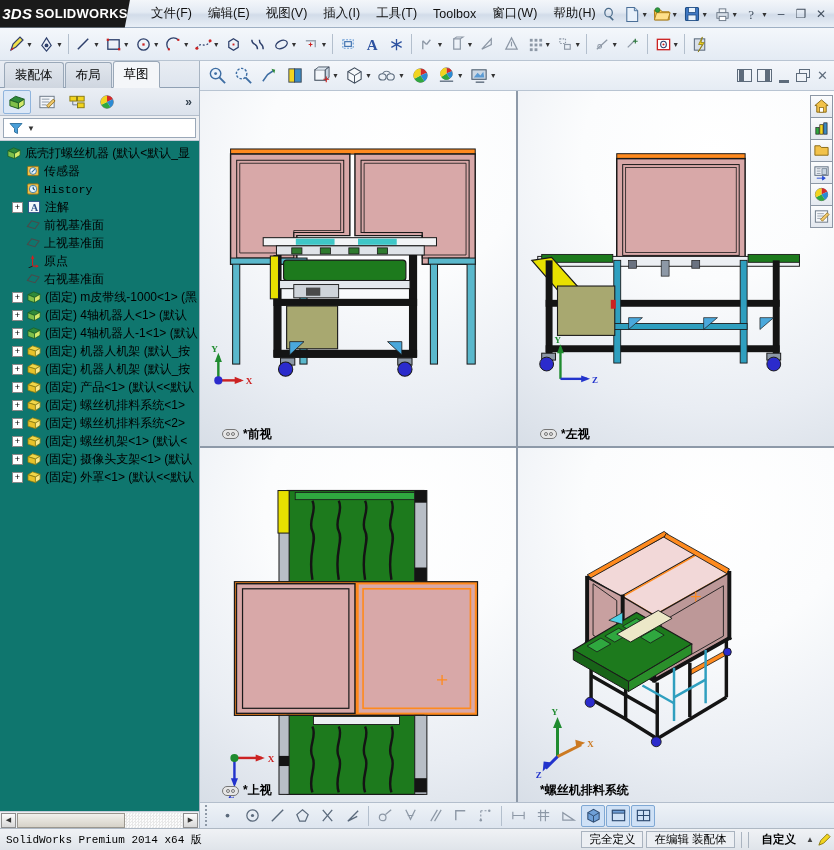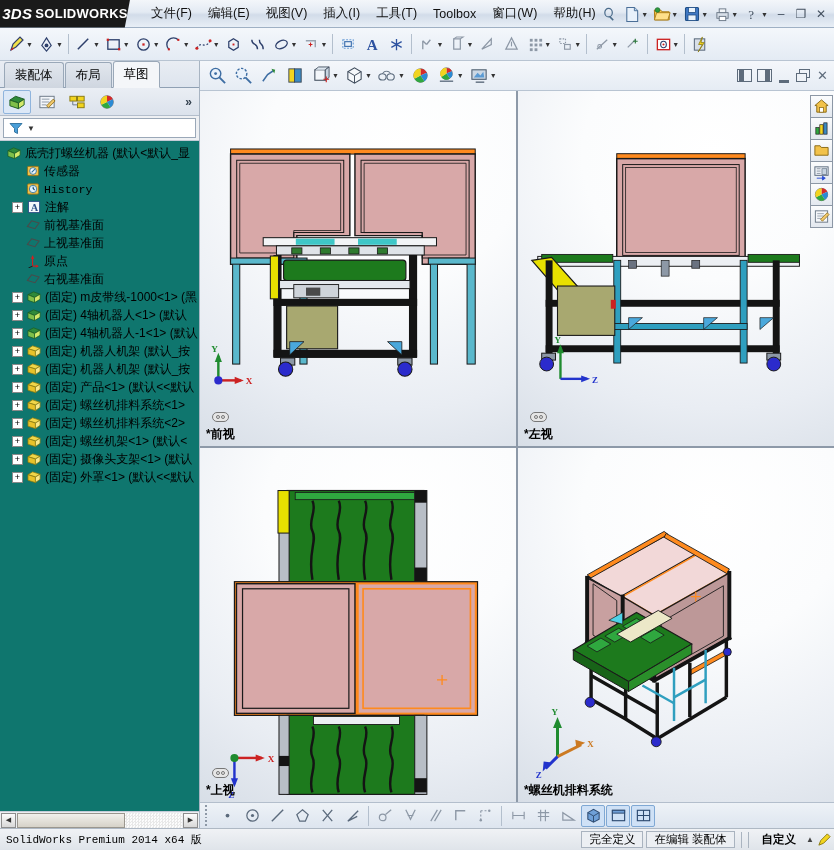--- a/index.html
+++ b/index.html
@@ -91,22 +91,22 @@
              background: linear-gradient(#f4f7fb,#e6ecf4); border-bottom:1px solid #b8c4d2;
              position:relative;}
   .vb-ico { width:25px; height:26px; display:flex; align-items:center; justify-content:center;}
   .vb-right { position:absolute; right:6px; display:flex; align-items:center; gap:5px;}
   .vb-sq { width:15px; height:13px; border:1px solid #5d6b7b; display:flex; align-items:center;
            font-size:6px; color:#5d6b7b;}
   .vports { flex:1; display:grid; grid-template-columns:1fr 1fr; grid-template-rows:1fr 1fr;
             background:#8d99a8; gap:2px; padding:0; position:relative; min-height:0;}
   .vp { position:relative; overflow:hidden;
         background: radial-gradient(ellipse 130% 110% at 62% 18%, #ffffff 0%, #fbfcfd 32%, #e9edf3 65%, #cfd7e1 100%); }
-  .vplabel { position:absolute; left:6px; bottom:3px; font-size:12px; display:flex; align-items:center; gap:4px;
-             font-weight:bold; color:#000;flex-direction:column; }
+  .vplabel { position:absolute; left:22px; bottom:3px; font-size:12px; display:flex; align-items:center; gap:4px;
+             font-weight:bold; color:#000; }
   .linkico { width:17px; height:10px; border:1px solid #777; border-radius:5px; background:#e6e6e6;
              display:flex; align-items:center; justify-content:center; gap:1px;}
   .linkico i { width:4px; height:4px; border:1px solid #777; border-radius:50%; display:block;}
   .taskpane { position:absolute; right:0; top:0; width:26px; padding-top:4px;
               display:flex; flex-direction:column; align-items:center; z-index:5;}
   .tp-ico { width:23px; height:23px; margin-bottom:-1px; border:1px solid #8c97a5;
             background:linear-gradient(#fbfcfd,#e3e8ef); display:flex; align-items:center; justify-content:center;}
 
   
   .sketchbar { height:26px; display:flex; align-items:center; gap:1px; padding-left:4px;

